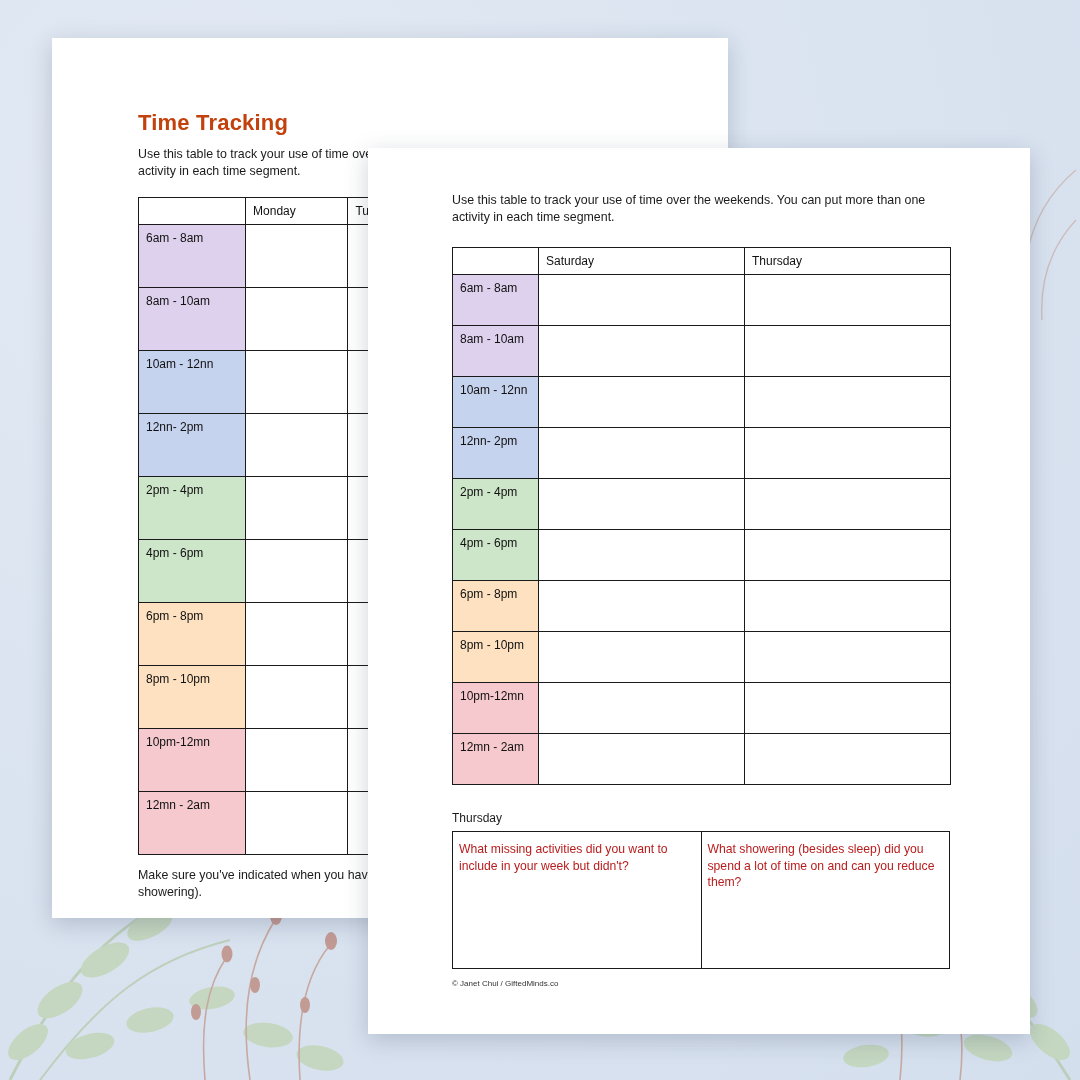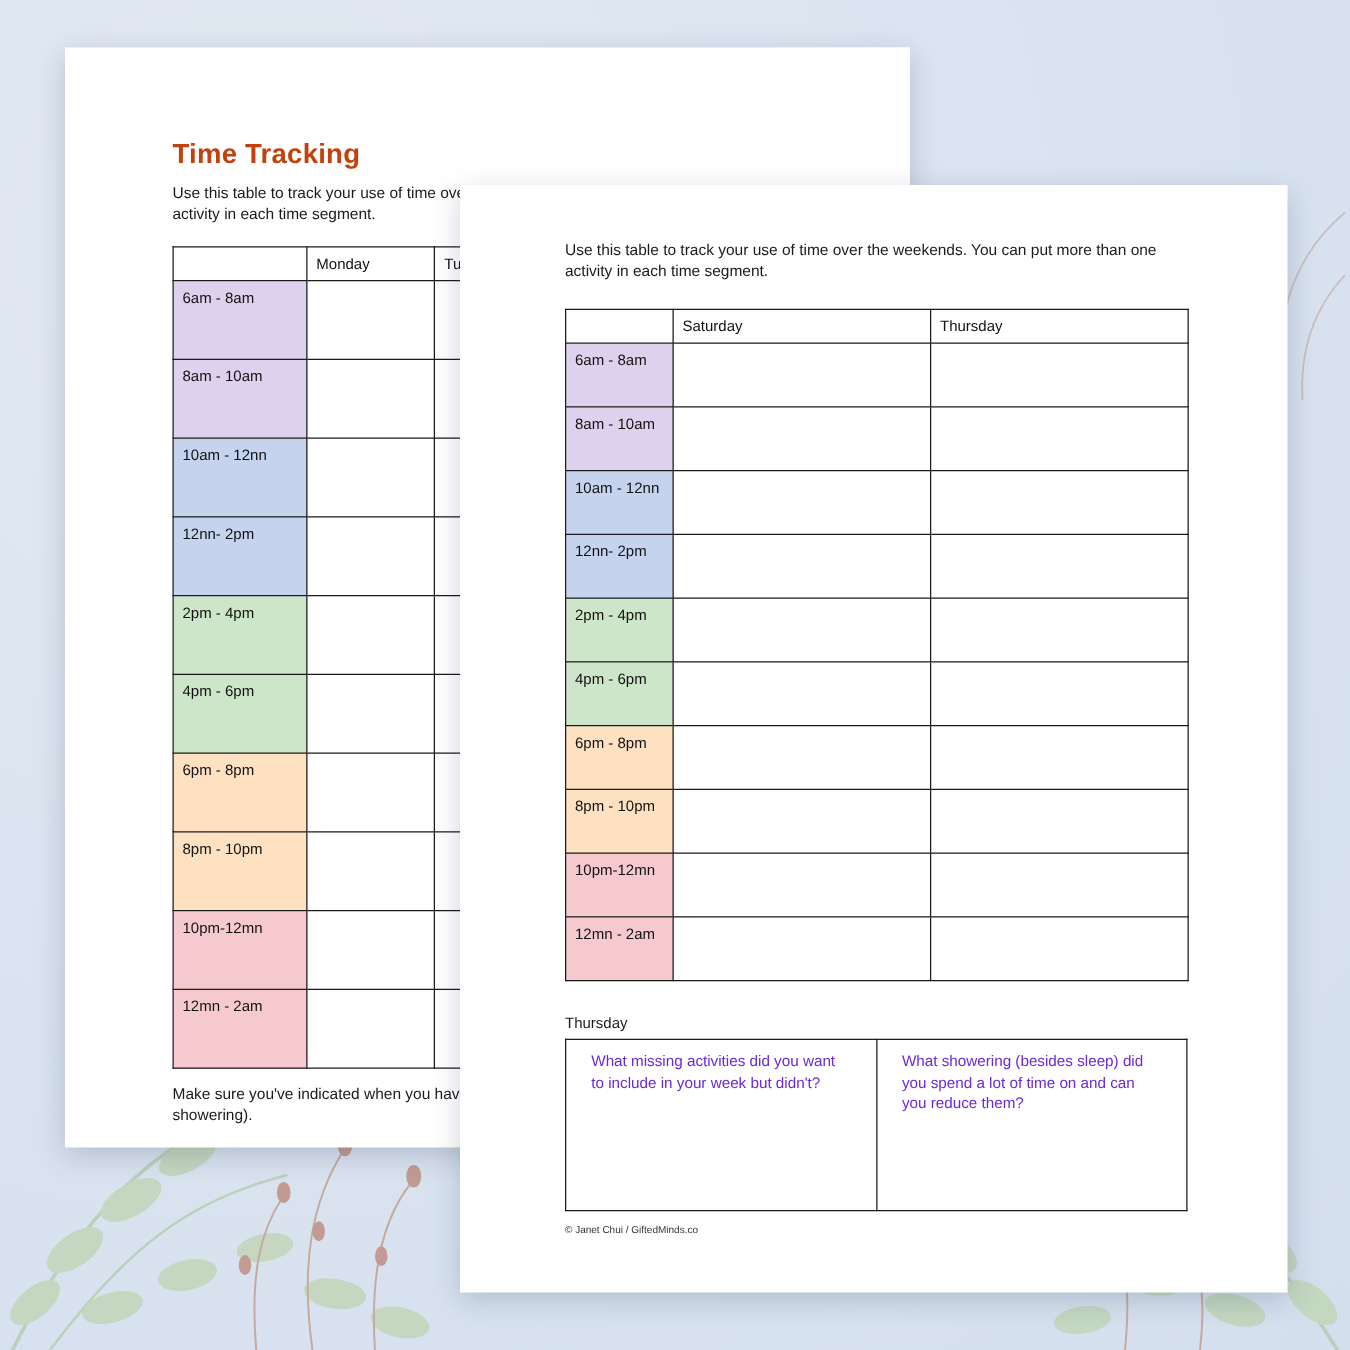--- a/index.html
+++ b/index.html
@@ -133,26 +133,26 @@
     margin: 26px 0 6px 0;
   }
   table.qtable {
     border-collapse: collapse;
     table-layout: fixed;
     width: 498px;
   }
   table.qtable td {
     border: 1px solid #1a1a1a;
     vertical-align: top;
-    padding: 9px 20px;
+    padding: 9px 6px;
     font-size: 12.2px;
     line-height: 1.32;
     height: 118px;
     width: 50%;
-    color: #6d28d9;
+    color: #b91c1c;
   }
   .copyright {
     font-size: 8px;
     color: #333;
     margin-top: 10px;
   }
 
   
   .fade-right {
     position: absolute;

